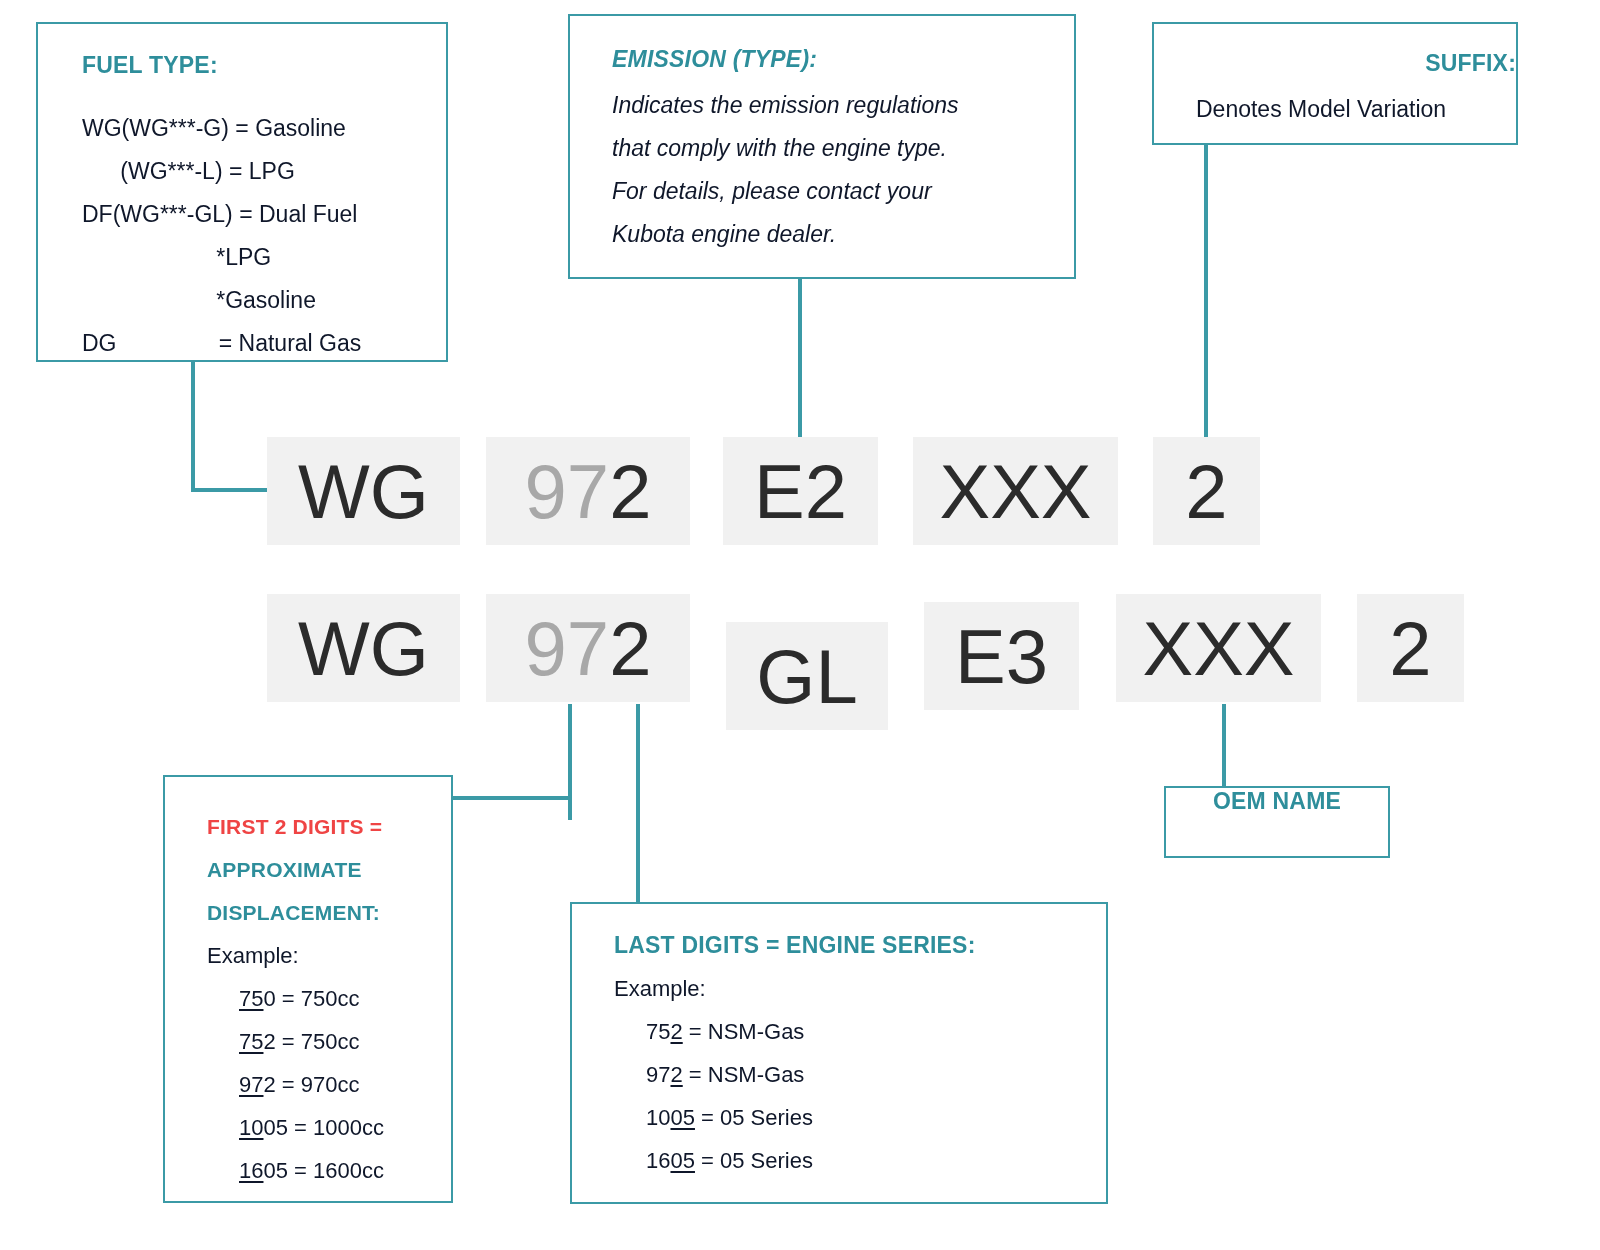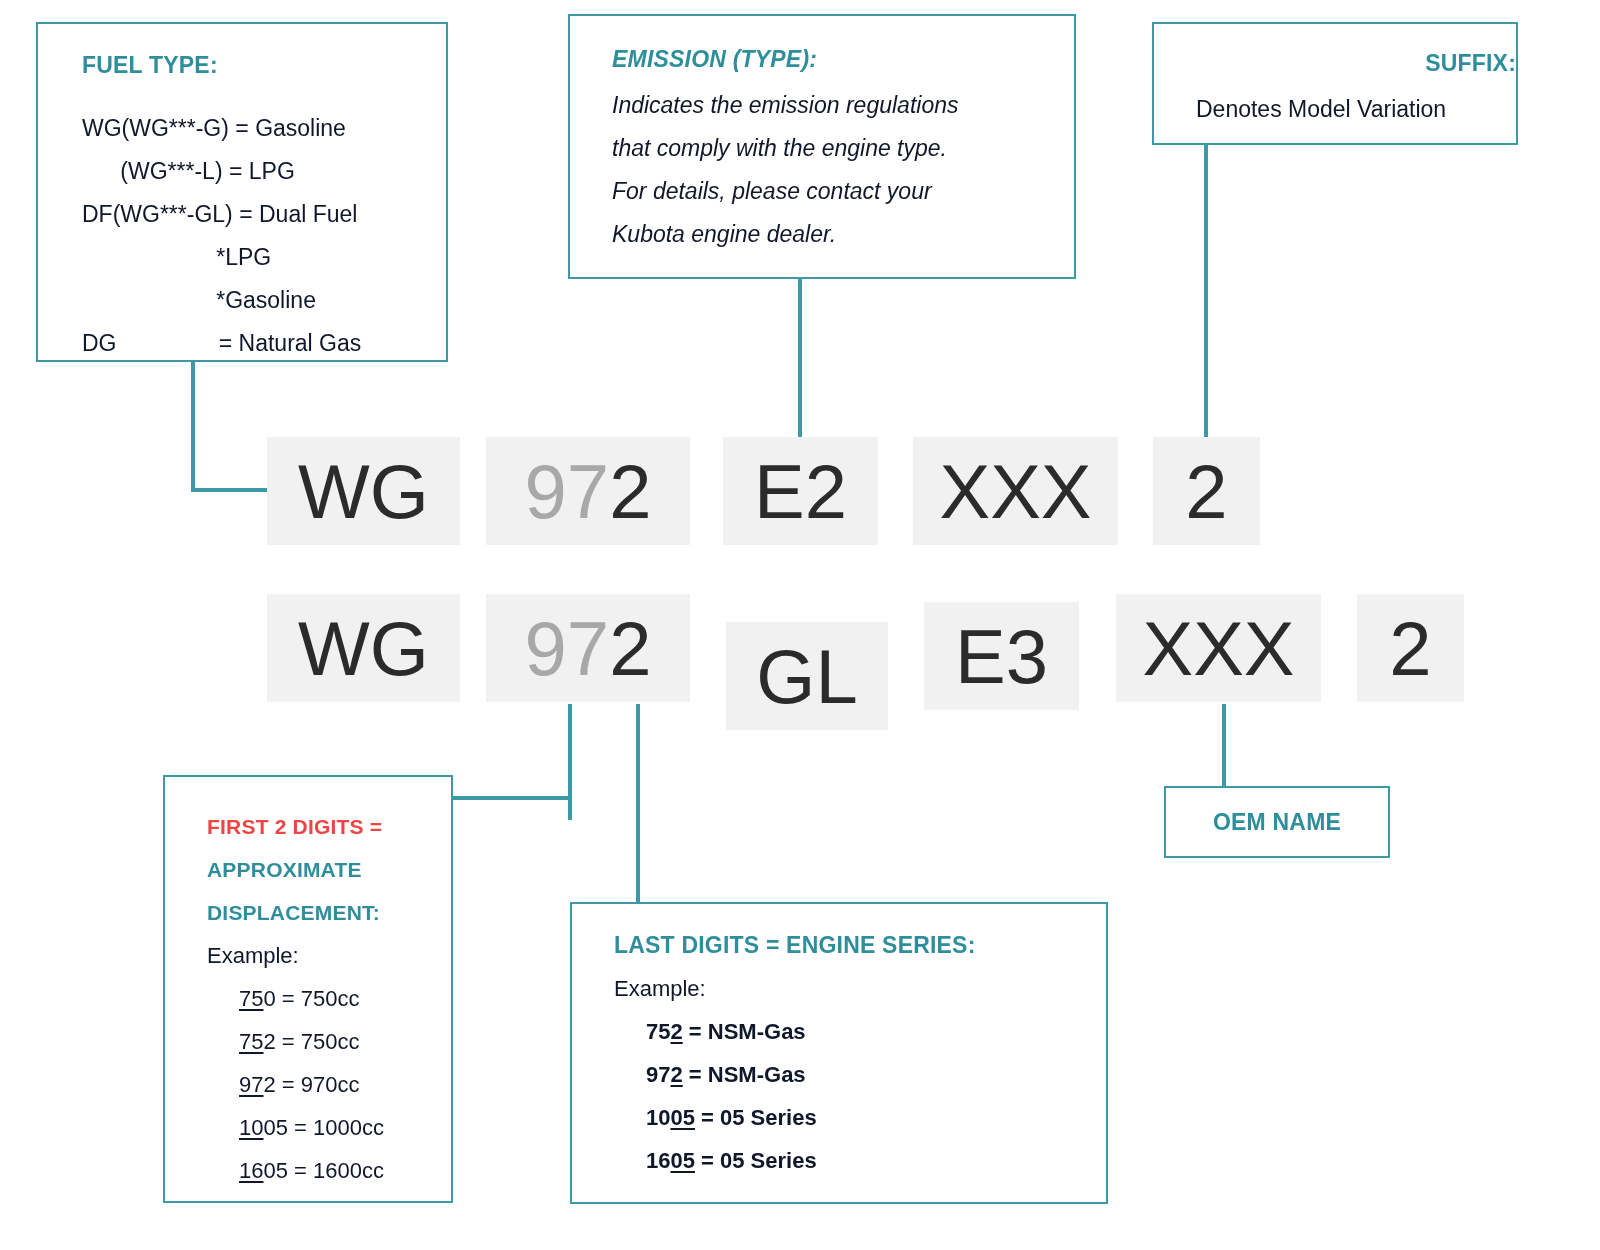--- a/index.html
+++ b/index.html
@@ -58,25 +58,25 @@
   #displacement-box .title.gray{color:#ef4444;}
   #displacement-box .line{font-size:22px;line-height:43px;}
   #displacement-box .ex{padding-left:0;}
   #displacement-box .item{padding-left:32px;}
 
   
   #lastdigits-box{left:570px;top:902px;width:538px;height:302px;}
   #lastdigits-box .pad{padding:28px 0 0 42px;}
   #lastdigits-box .title{font-size:23px;margin-bottom:8px;}
   #lastdigits-box .line{font-size:22px;line-height:43px;}
-  #lastdigits-box .item{padding-left:32px;font-weight:bold;}
+  #lastdigits-box .item{padding-left:32px;}
 
   
   #oem-box{left:1164px;top:786px;width:226px;height:72px;}
-  #oem-box .pad{padding:0;height:100%;display:flex;align-items:center;justify-content:center;}
+  #oem-box .pad{padding:0;height:100%;display:flex;justify-content:center;}
   #oem-box .title{margin:0;font-size:23px;}
 
   u.ul{text-decoration:underline;text-underline-offset:3px;}
 
   
   .tile{
     position:absolute;
     background:#f1f1f1;
     display:flex;align-items:center;justify-content:center;
     font-size:76px;

